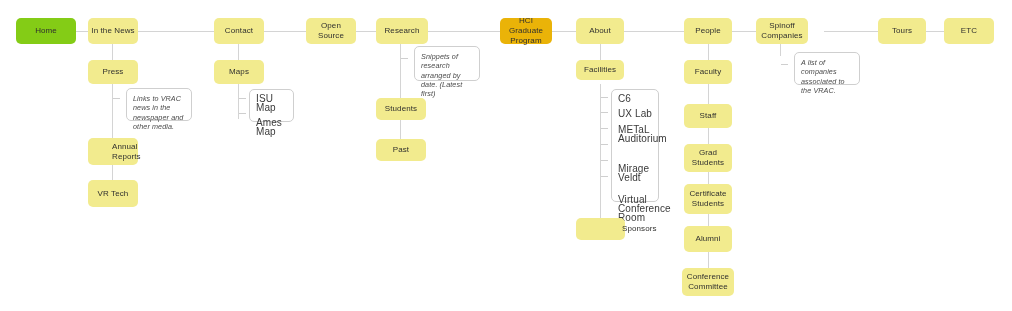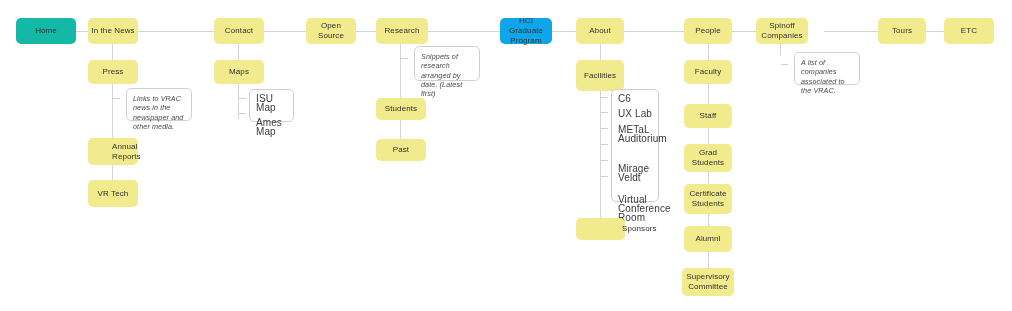--- a/index.html
+++ b/index.html
@@ -36,22 +36,22 @@
     justify-content: center;
     text-align: center;
     color: #30302e;
     font-size: 8px;
     line-height: 10px;
     letter-spacing: 0.1px;
     padding: 2px 3px;
     user-select: none;
   }
   .node.yellow { background: #f2eb8e; }
-  .node.pink   { background: #14b8a6; }
-  .node.blue   { background: #0ea5e9; }
+  .node.pink   { background: #84cc16; }
+  .node.blue   { background: #eab308; }
   .node span { display: block; width: 100%; }
 
   
   .note {
     position: absolute;
     box-sizing: border-box;
     background: #ffffff;
     border: 1px solid #cfcfcf;
     border-radius: 5px;
     font-size: 7.2px;
@@ -201,21 +201,21 @@
   </div>
 
   <div class="node yellow" style="left:376px; top:98px; width:50px; height:22px;">
     <span>Students</span>
   </div>
 
   <div class="node yellow" style="left:376px; top:139px; width:50px; height:22px;">
     <span>Past</span>
   </div>
 
-  <div class="node yellow" style="left:576px; top:60px; width:48px; height:31px;align-items:center;">
+  <div class="node yellow" style="left:576px; top:60px; width:48px; height:20px;align-items:center;">
     <span>Facilities</span>
   </div>
 
   <div class="dash" style="left:601px; top:97px;"></div>
   <div class="dash" style="left:601px; top:112px;"></div>
   <div class="dash" style="left:601px; top:128px;"></div>
   <div class="dash" style="left:601px; top:144px;"></div>
   <div class="dash" style="left:601px; top:160px;"></div>
   <div class="dash" style="left:601px; top:176px;"></div>
 
@@ -246,21 +246,21 @@
 
   <div class="node yellow" style="left:684px; top:184px; width:48px; height:30px;">
     <span>Certificate Students</span>
   </div>
 
   <div class="node yellow" style="left:684px; top:226px; width:48px; height:26px;">
     <span>Alumni</span>
   </div>
 
   <div class="node yellow" style="left:682px; top:268px; width:52px; height:28px;">
-    <span>Supervisory Committee</span>
+    <span>Conference Committee</span>
   </div>
 
   <div class="dash" style="left:781px; top:64px;"></div>
   <div class="note" style="left:794px; top:52px; width:66px; height:33px;">
     <span>A list of companies associated to the VRAC.</span>
   </div>
 
 </div>
 
 </body></html>

